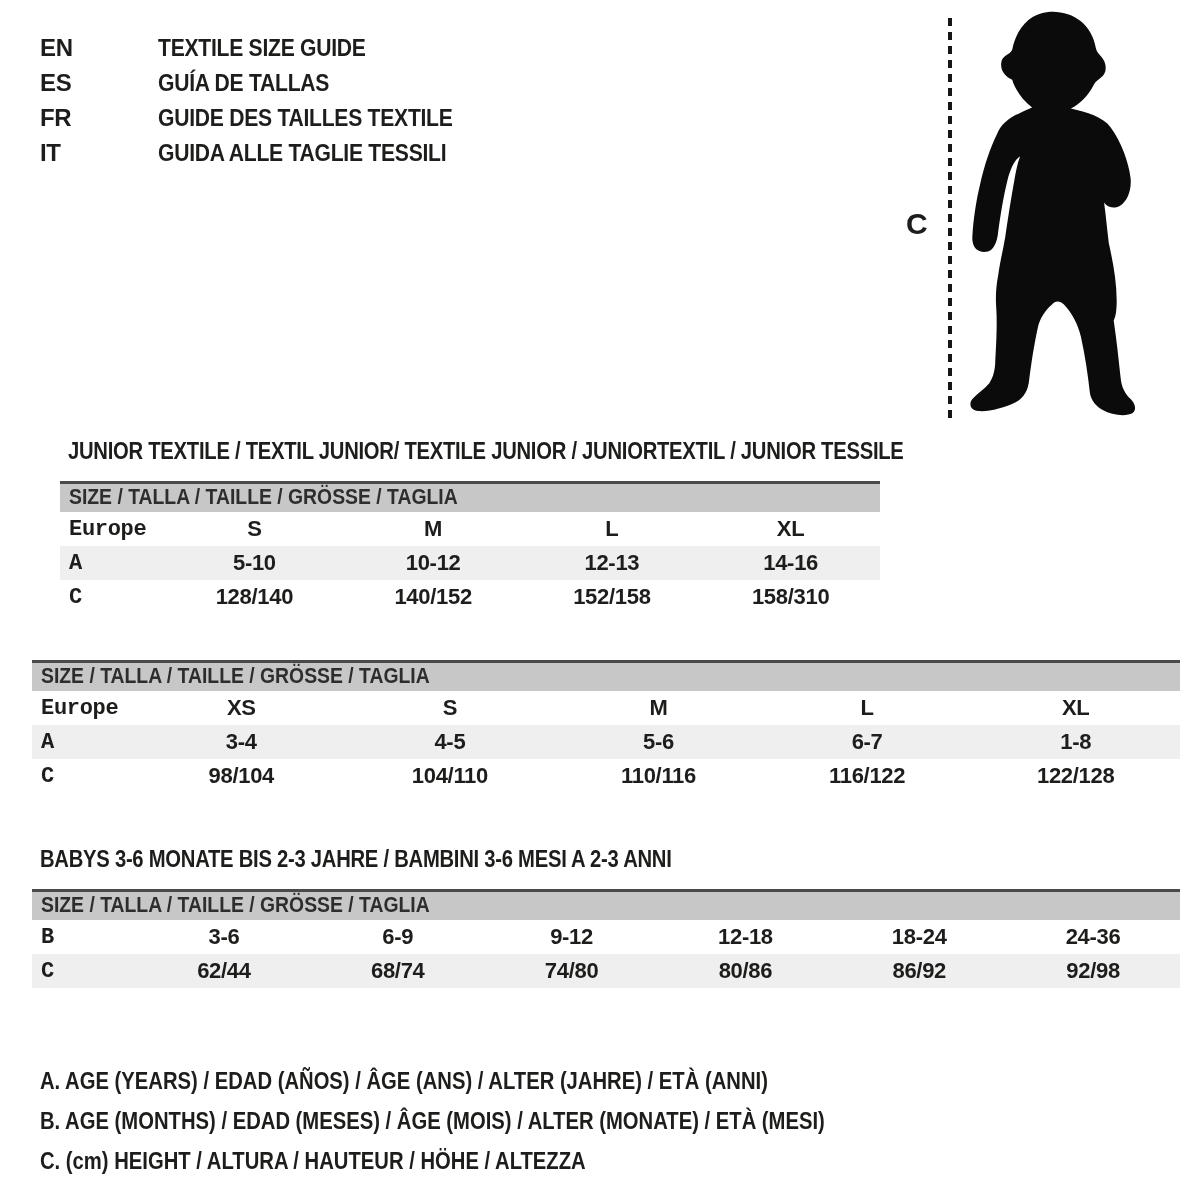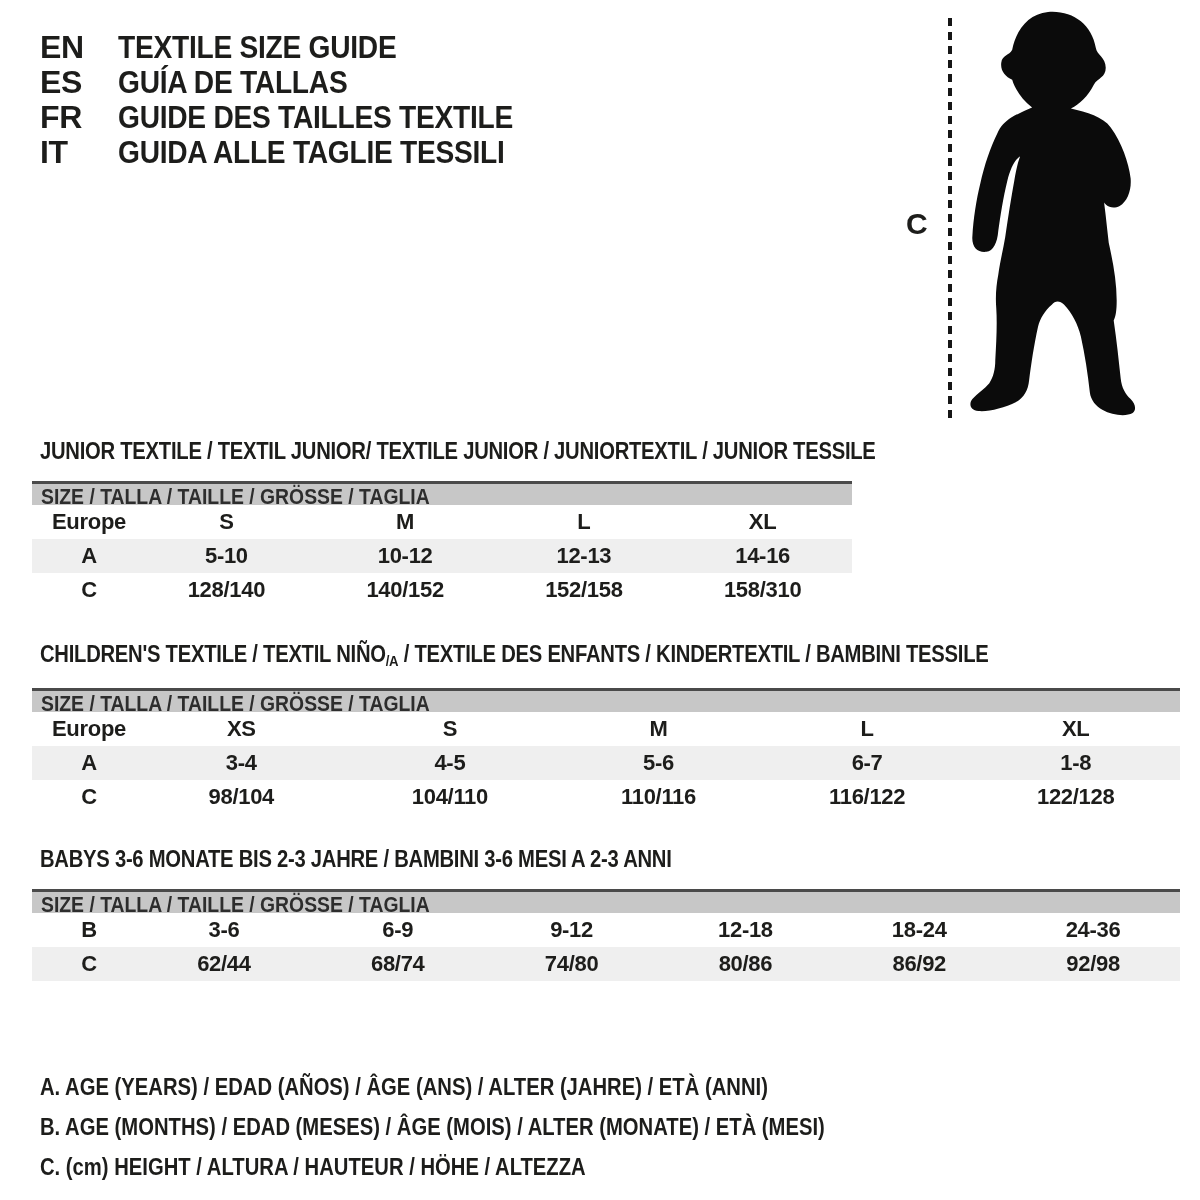--- a/index.html
+++ b/index.html
@@ -9,63 +9,63 @@
     background: #ffffff;
     color: #1d1d1b;
     font-family: "Liberation Sans", sans-serif;
     font-weight: bold;
     overflow: hidden;
   }
   .cond { display: inline-block; transform: scaleX(0.88); transform-origin: left center; white-space: nowrap; }
 
   
   .lang-block { position: absolute; top: 30px; left: 40px; }
-  .lang-row { display: flex; height: 35px; align-items: center; font-size: 32px; letter-spacing: -0.3px; }
+  .lang-row { display: flex; height: 35px; align-items: center; font-size: 24px; letter-spacing: -0.3px; gap: 40px; }
   .lang-code { width: 78px; flex: none; }
   .dash-line {
     position: absolute; top: 18px; left: 948px; width: 4px; height: 400px;
     background: repeating-linear-gradient(to bottom, #161616 0 8px, transparent 8px 14px);
   }
   .figure-label { position: absolute; top: 207px; left: 906px; font-size: 30px; }
   .silhouette { position: absolute; top: 10px; left: 958px; width: 190px; height: 408px; }
 
   
   .section { position: absolute; left: 32px; }
   .sec-title { font-size: 23px; letter-spacing: -0.3px; padding-left: 8px; }
   .sec-title sub.small { font-size: 15px; vertical-align: -4px; }
-  #sec-junior   { top: 438px; }
+  #sec-junior   { top: 438px; margin-left: 28px; }
   #sec-children { top: 641px; }
   #sec-babies   { top: 843px; }
   #sec-junior   .size-table { margin-top: 16px; }
   #sec-children .size-table { margin-top: 19px; }
   #sec-babies   .size-table { margin-top: 13px; }
   .title-line { line-height: 33px; }
 
   
   .size-table { font-size: 22px; }
   .t-junior { width: 820px; }
   .t-children, .t-babies { width: 1148px; }
   .table-header {
-    height: 24px; line-height: 26px;
+    height: 31px; line-height: 26px;
     background: #c7c7c7;
     border-top: 3px solid #4a4a4a;
     padding-left: 9px;
     font-size: 22px; color: #2d2d2d;
   }
   .trow { display: grid; height: 34px; align-items: center; }
   .t-junior   .trow { grid-template-columns: 105px repeat(4, 1fr); }
   .t-children .trow { grid-template-columns: 105px repeat(5, 1fr); }
   .t-babies   .trow { grid-template-columns: 105px repeat(6, 1fr); }
   .trow.shaded { background: #efefef; }
   .cell { text-align: center; letter-spacing: -0.3px; }
-  .cell-label { text-align: center; padding-left: 9px; }
+  .cell-label { text-align: left; padding-left: 9px; font-family: Liberation Mono, monospace; }
 
   
   .legend { position: absolute; left: 40px; top: 1061px; }
-  .legend-line { height: 40px; font-size: 23px; display: flex; align-items: flex-end; }
+  .legend-line { height: 40px; font-size: 23px; display: flex; align-items: center; }
 </style>
 </head>
 <body>
 
 <div class="lang-block">
   <div class="lang-row">
     <span class="lang-code">EN</span>
     <span class="cond">TEXTILE SIZE GUIDE</span>
   </div>
   <div class="lang-row">
@@ -162,23 +162,20 @@
       <span class="cell cell-label">C</span>
       <span class="cell">128/140</span>
       <span class="cell">140/152</span>
       <span class="cell">152/158</span>
       <span class="cell">158/310</span>
     </div>
   </div>
 </div>
 
 <div class="section" id="sec-children">
-  <div class="sec-title">
-    <span class="cond"><span>CHILDREN'S TEXTILE / TEXTIL NIÑO</span><sub class="small">/A</sub><span> / TEXTILE DES ENFANTS / KINDERTEXTIL / BAMBINI TESSILE</span></span>
-  </div>
   <div class="size-table t-children">
     <div class="table-header">
       <span class="cond">SIZE / TALLA / TAILLE / GRÖSSE / TAGLIA</span>
     </div>
     <div class="trow">
       <span class="cell cell-label">Europe</span>
       <span class="cell">XS</span>
       <span class="cell">S</span>
       <span class="cell">M</span>
       <span class="cell">L</span>

